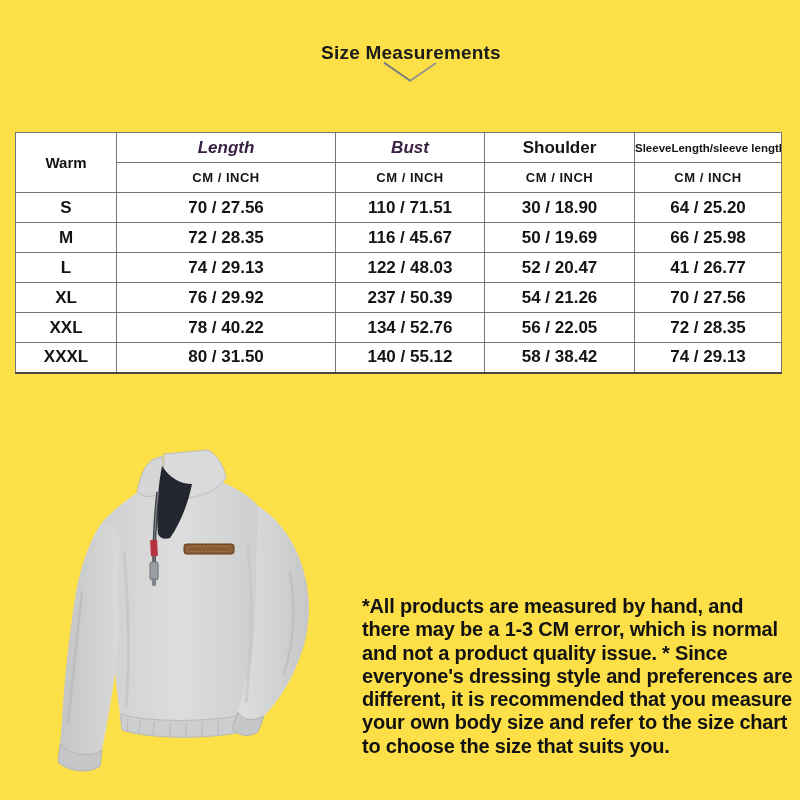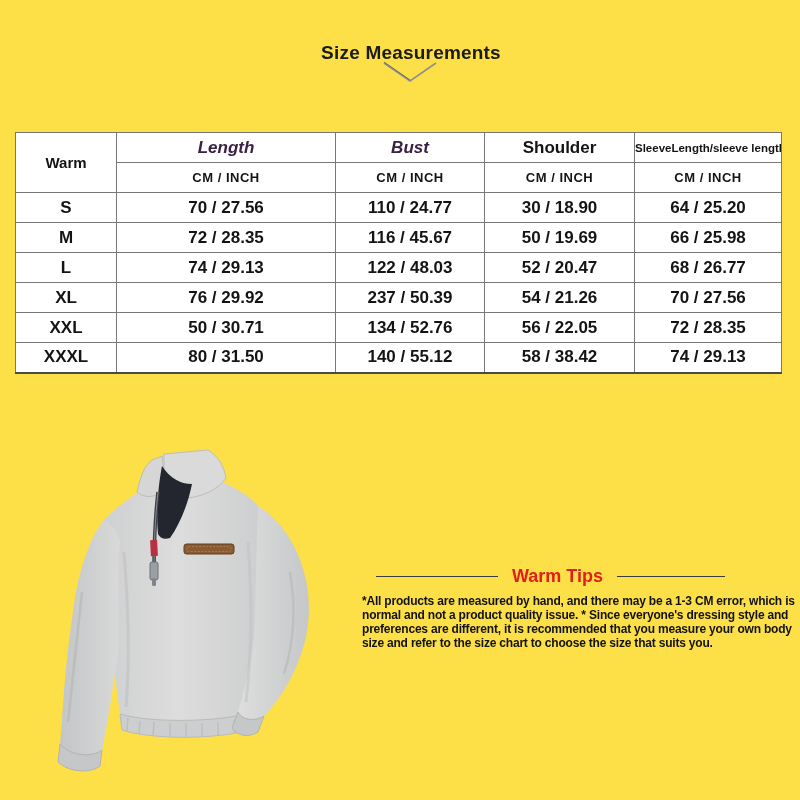--- a/index.html
+++ b/index.html
@@ -32,21 +32,21 @@
   .product-photo { position: absolute; left: 12px; top: 422px; width: 350px; height: 365px; }
 
   
   .warm-tips-head { position: absolute; left: 362px; top: 566px; width: 432px;
     display: flex; align-items: center; }
   .wt-line { height: 0; border-top: 1.5px solid #3c3c3c; }
   .wt-line.left { width: 122px; margin-left: 14px; }
   .wt-line.right { width: 108px; }
   .wt-label { font-size: 18px; font-weight: 700; margin: 0 14px; white-space: nowrap; }
   .warm-tips-body { position: absolute; left: 362px; top: 595px; width: 434px;
-    font-size: 12px; font-weight: 700; line-height: 1.165; color: #121212; letter-spacing: -0.2px; }
+    font-size: 20px; font-weight: 700; line-height: 1.165; color: #121212; letter-spacing: -0.2px; }
 </style>
 </head>
 <body>
 
 <div class="page">
 
   <div class="title-wrap">
     <span class="title">Size Measurements</span>
   </div>
   <svg class="title-arrow" width="54" height="24" viewBox="0 0 54 24">
@@ -72,48 +72,48 @@
       </tr>
       <tr>
         <td class="h-units">CM / INCH</td>
         <td class="h-units">CM / INCH</td>
         <td class="h-units">CM / INCH</td>
         <td class="h-units">CM / INCH</td>
       </tr>
       <tr>
         <td class="cell-val">S</td>
         <td class="cell-val">70 / 27.56</td>
-        <td class="cell-val">110 / 24.77</td>
+        <td class="cell-val">110 / 71.51</td>
         <td class="cell-val">30 / 18.90</td>
         <td class="cell-val">64 / 25.20</td>
       </tr>
       <tr>
         <td class="cell-val">M</td>
         <td class="cell-val">72 / 28.35</td>
         <td class="cell-val">116 / 45.67</td>
         <td class="cell-val">50 / 19.69</td>
         <td class="cell-val">66 / 25.98</td>
       </tr>
       <tr>
         <td class="cell-val">L</td>
         <td class="cell-val">74 / 29.13</td>
         <td class="cell-val">122 / 48.03</td>
         <td class="cell-val">52 / 20.47</td>
-        <td class="cell-val">68 / 26.77</td>
+        <td class="cell-val">41 / 26.77</td>
       </tr>
       <tr>
         <td class="cell-val">XL</td>
         <td class="cell-val">76 / 29.92</td>
         <td class="cell-val">237 / 50.39</td>
         <td class="cell-val">54 / 21.26</td>
         <td class="cell-val">70 / 27.56</td>
       </tr>
       <tr>
         <td class="cell-val">XXL</td>
-        <td class="cell-val">50 / 30.71</td>
+        <td class="cell-val">78 / 40.22</td>
         <td class="cell-val">134 / 52.76</td>
         <td class="cell-val">56 / 22.05</td>
         <td class="cell-val">72 / 28.35</td>
       </tr>
       <tr>
         <td class="cell-val">XXXL</td>
         <td class="cell-val">80 / 31.50</td>
         <td class="cell-val">140 / 55.12</td>
         <td class="cell-val">58 / 38.42</td>
         <td class="cell-val">74 / 29.13</td>
@@ -170,20 +170,15 @@
 
     <rect x="138.5" y="118" width="7" height="16" fill="#b63240" transform="rotate(-3 142 126)"></rect>
 
     <rect x="138" y="140" width="8" height="18" rx="2" fill="#9aa0a6" stroke="#6c7076" stroke-width="1"></rect>
     <rect x="140" y="156" width="4" height="8" rx="1.5" fill="#80858b"></rect>
 
     <rect x="172" y="122" width="50" height="10" rx="2.5" fill="#8a5a32" stroke="#5f3e1e" stroke-width="1"></rect>
     <rect x="175" y="124.5" width="44" height="5" rx="1.5" fill="none" stroke="#a8794e" stroke-width="1" stroke-dasharray="2 1.5"></rect>
   </svg>
 
-  <div class="warm-tips-head">
-    <span class="wt-line left"></span>
-    <span class="wt-label" style="color: rgb(227, 28, 28);">Warm Tips</span>
-    <span class="wt-line right"></span>
-  </div>
   <div class="warm-tips-body">*All products are measured by hand, and there may be a 1-3 CM error, which is normal and not a product quality issue. * Since everyone's dressing style and preferences are different, it is recommended that you measure your own body size and refer to the size chart to choose the size that suits you.</div>
 
 </div>
 
 </body></html>

